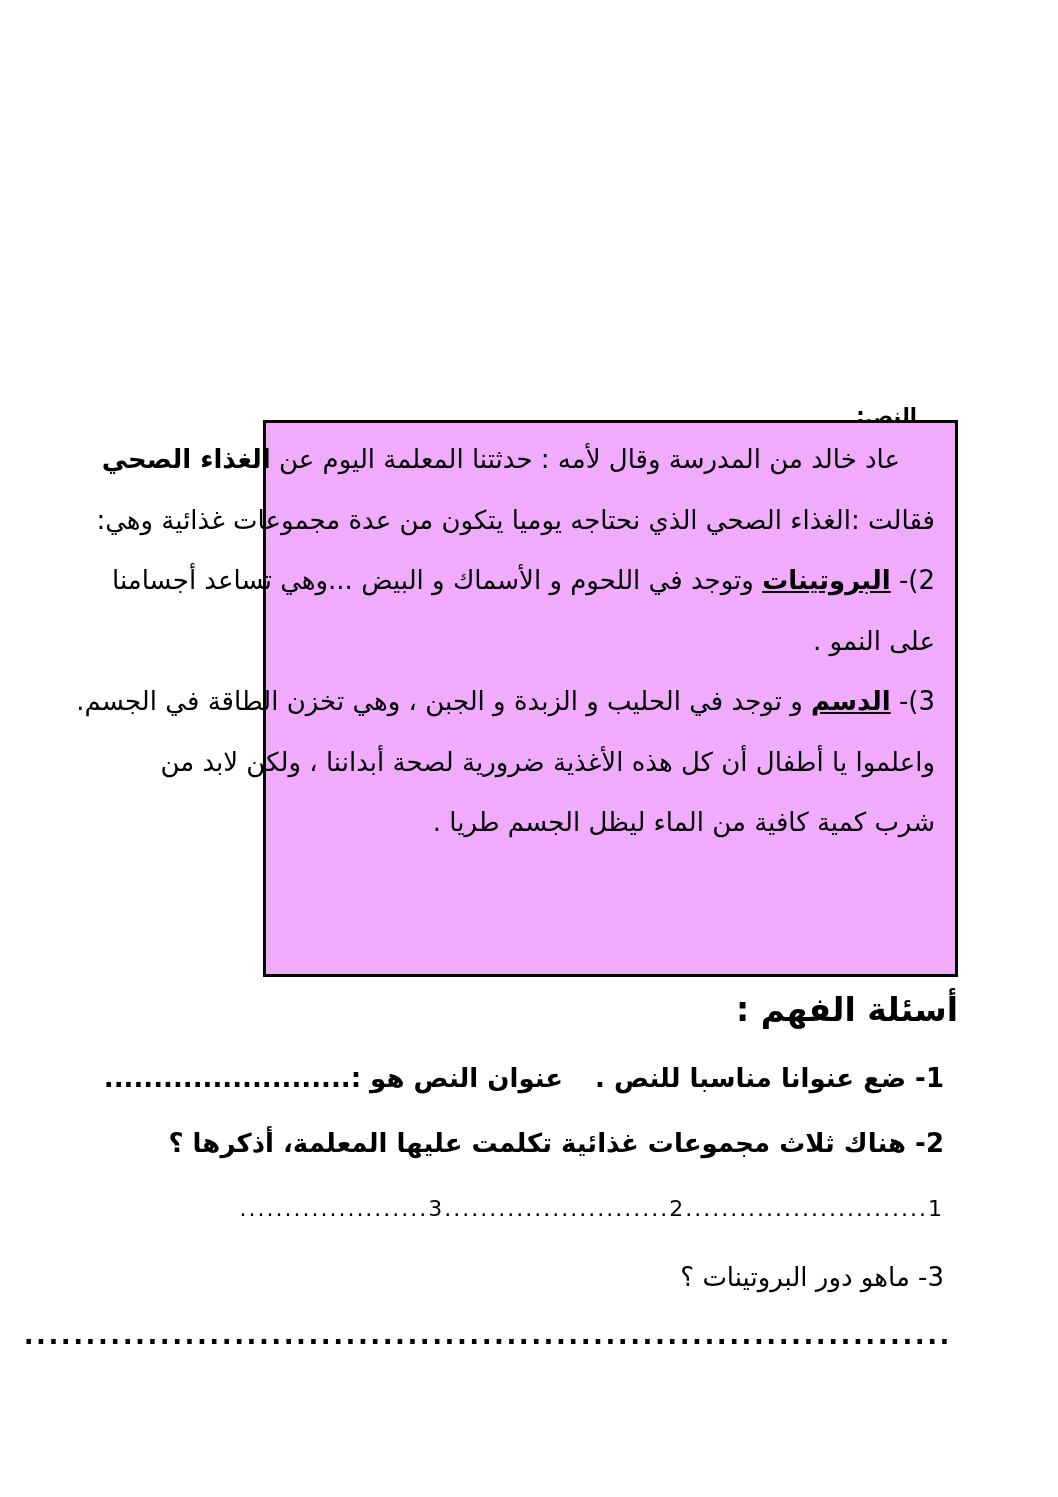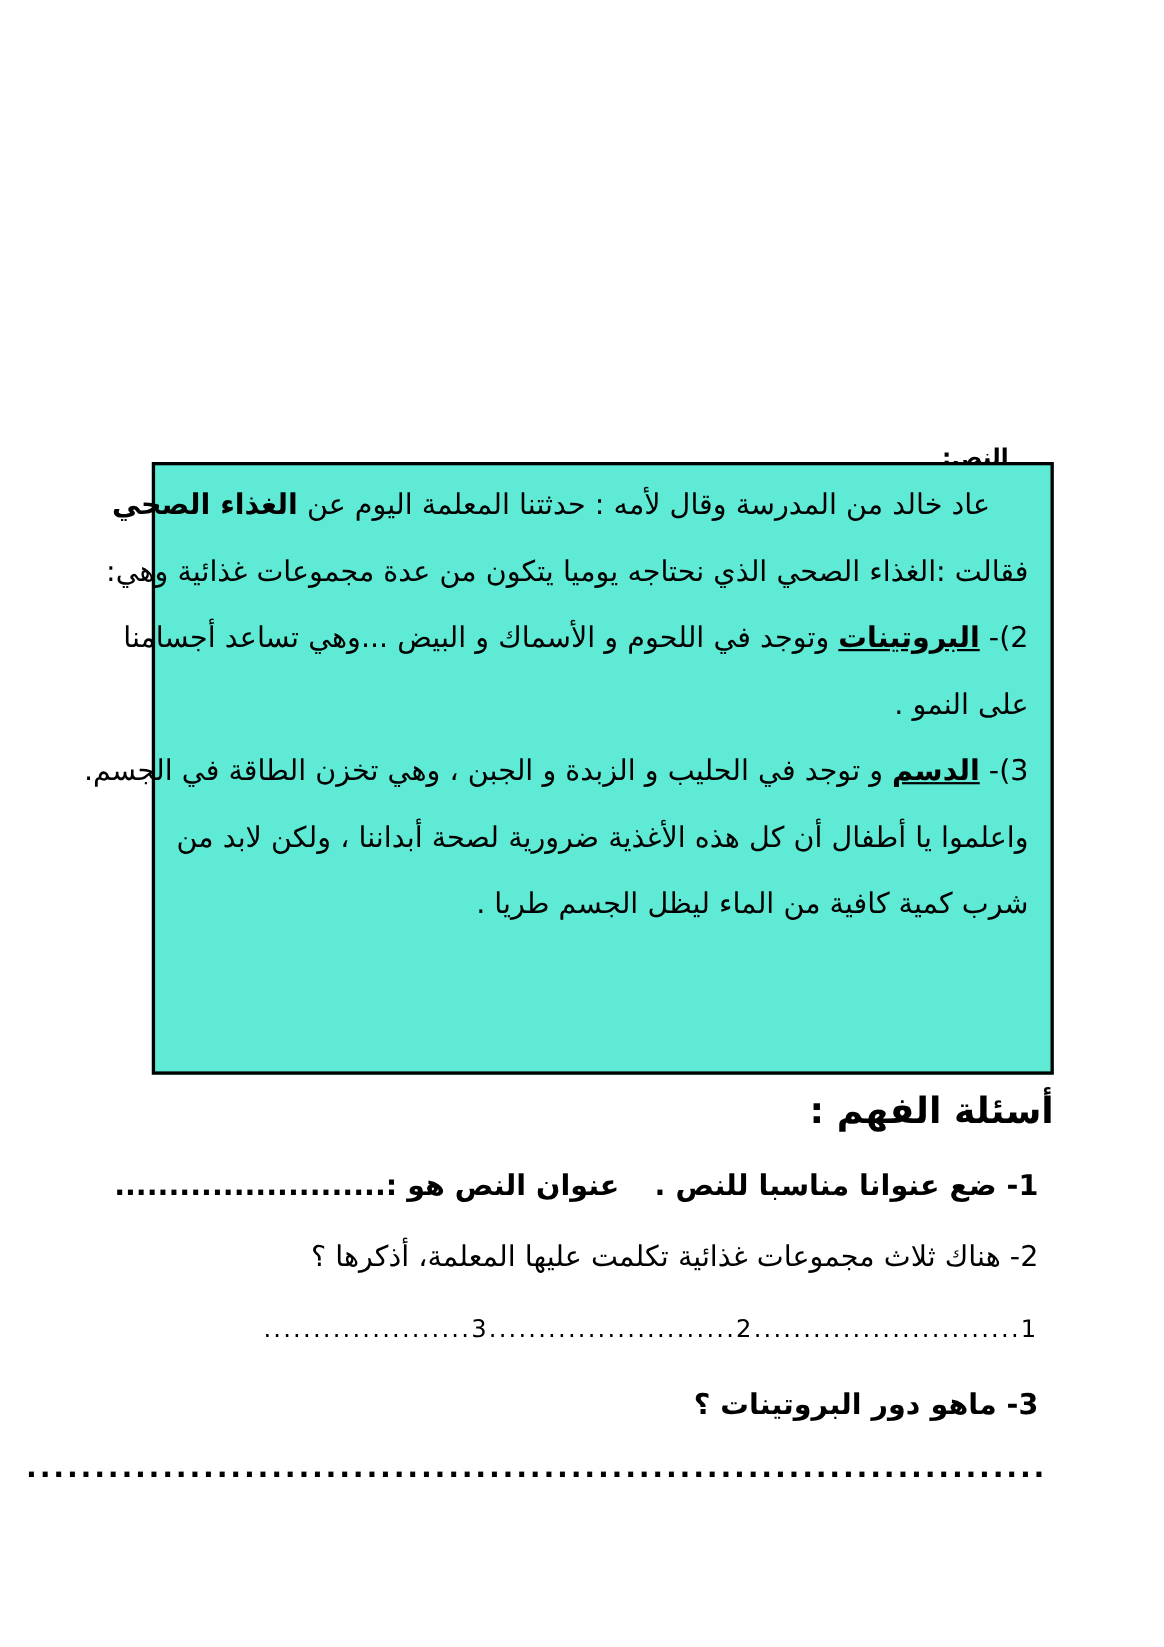--- a/index.html
+++ b/index.html
@@ -26,25 +26,25 @@
     font-size: 21px;
     font-weight: bold;
     text-decoration: underline;
     white-space: nowrap;
     margin-top: 32px;
   }
   .passage-box {
     position: absolute;
     top: 420px;
     right: 100px;
-    width: 820px;
+    width: 695px;
     height: 557px;
     border: 3px solid #000000;
     padding: 6px 20px 0 20px;
-    background: #5eead4;
+    background: #f0abfc;
   }
   .pline {
     height: 60.5px;
     line-height: 60.5px;
     font-size: 26px;
     white-space: nowrap;
   }
   .pline.indent { padding-right: 35px; }
   .term { font-weight: bold; text-decoration: underline; }
   .b { font-weight: bold; }
@@ -58,30 +58,30 @@
     white-space: nowrap;
   }
   .q-line {
     position: absolute;
     right: 114px;
     font-size: 26px;
     white-space: nowrap;
   }
   .q1 { top: 1063px; font-weight: bold; }
   .q1 .answer-lead { margin-right: 32px; }
-  .q2 { top: 1128px; font-weight: normal; }
+  .q2 { top: 1128px; font-weight: bold; }
   .blanks {
     position: absolute;
     top: 1196px;
     right: 114px;
     font-size: 22px;
     letter-spacing: 2px;
     white-space: nowrap;
   }
-  .q3 { top: 1262px; font-weight: bold; }
+  .q3 { top: 1262px; font-weight: normal; }
   .dotline {
     position: absolute;
     top: 1320px;
     right: 106px;
     font-size: 26px;
     font-weight: bold;
     letter-spacing: 2.5px;
     white-space: nowrap;
   }
 </style>

